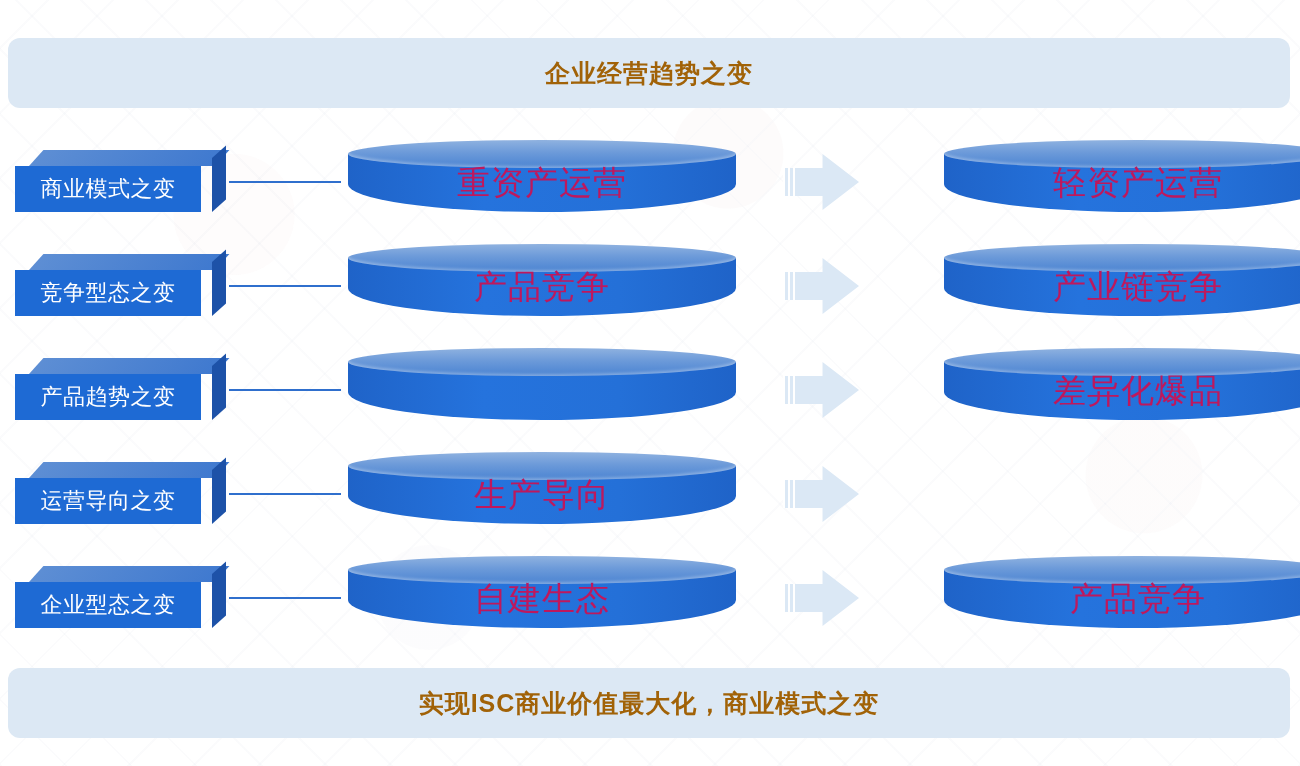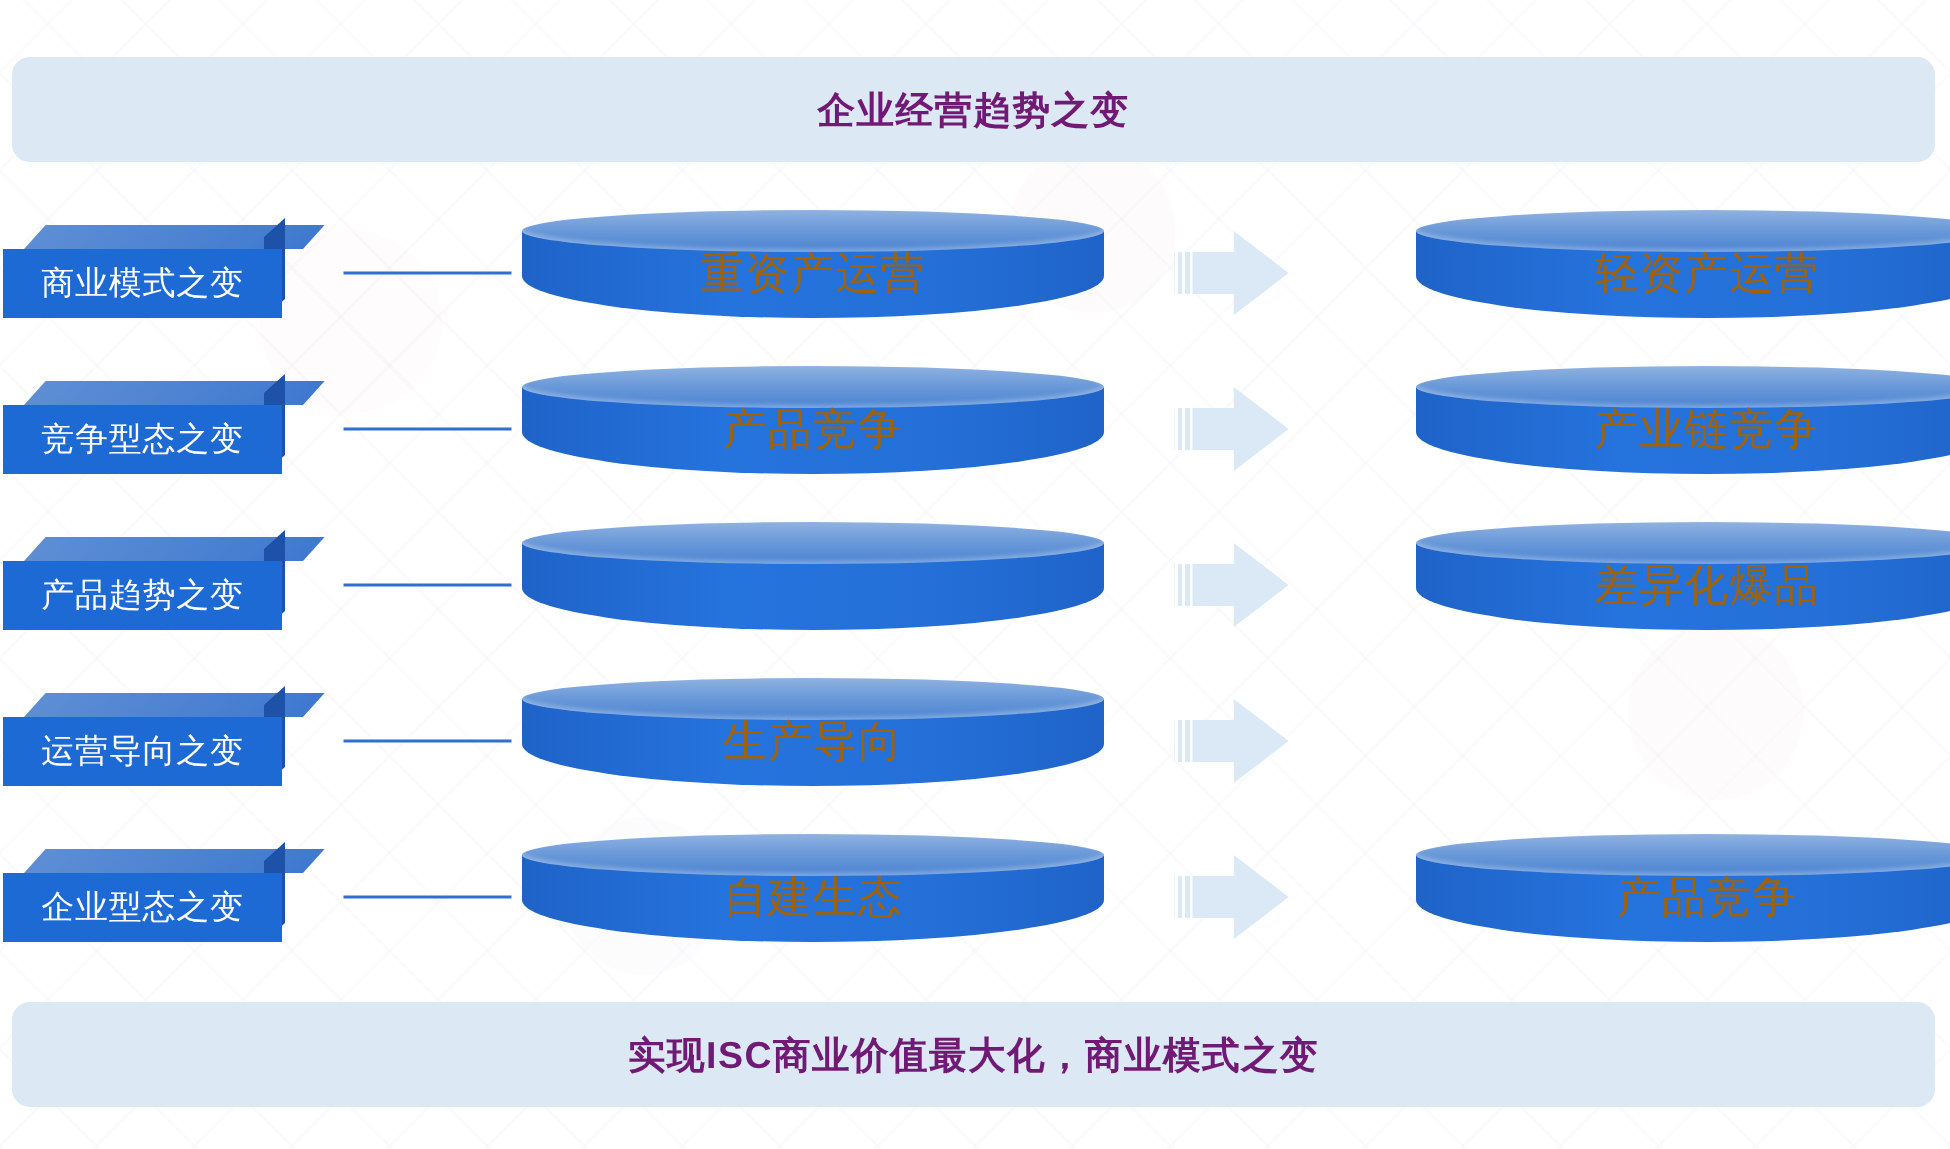--- a/index.html
+++ b/index.html
@@ -40,32 +40,32 @@
     width: 1282px;
     background: #dce8f4;
     border-radius: 12px;
     display: flex;
     align-items: center;
     justify-content: center;
   }
   #banner-top    { top: 38px;  height: 70px; }
   #banner-bottom { top: 668px; height: 70px; }
   .banner-text {
-    color: #701a75;
+    color: #a16207;
     font-weight: bold;
     font-size: 25px;
     letter-spacing: 1px;
     white-space: nowrap;
   }
 
   
   .label-box {
     position: absolute;
-    left: 2px;
-    width: 188px;
+    left: 15px;
+    width: 211px;
     height: 62px;
   }
   .lb-top {
     position: absolute;
     left: 14px;
     top: 0;
     width: 186px;
     height: 16px;
     background: linear-gradient(to right, #5d8ed4, #3f79cf);
     transform: skewX(-42deg);
@@ -137,22 +137,22 @@
   }
   .cyl-label {
     position: absolute;
     left: 0;
     top: 14px;
     width: 100%;
     height: 58px;
     display: flex;
     align-items: center;
     justify-content: center;
-    color: #a16207;
-    font-size: 29px;
+    color: #be185d;
+    font-size: 33px;
     letter-spacing: 1px;
     white-space: nowrap;
     z-index: 3;
   }
 
   
   .arrow {
     position: absolute;
     left: 783px;
     width: 76px;

